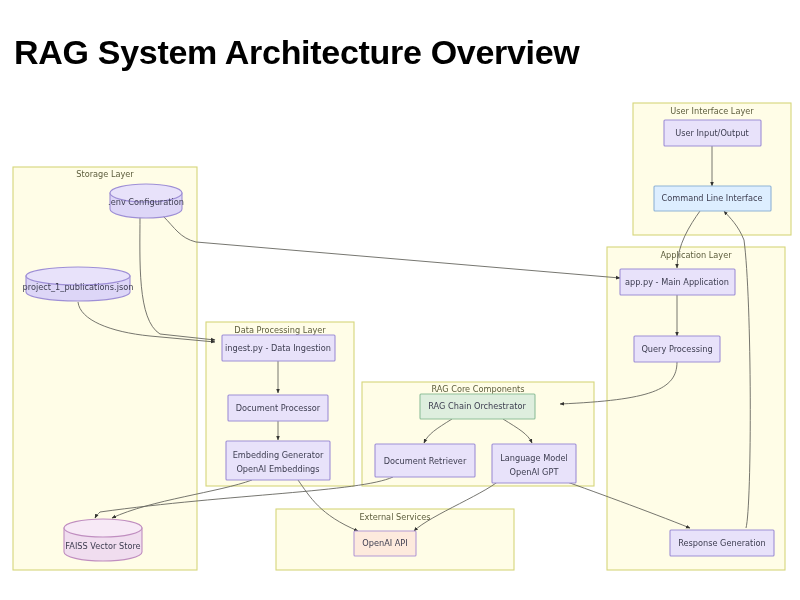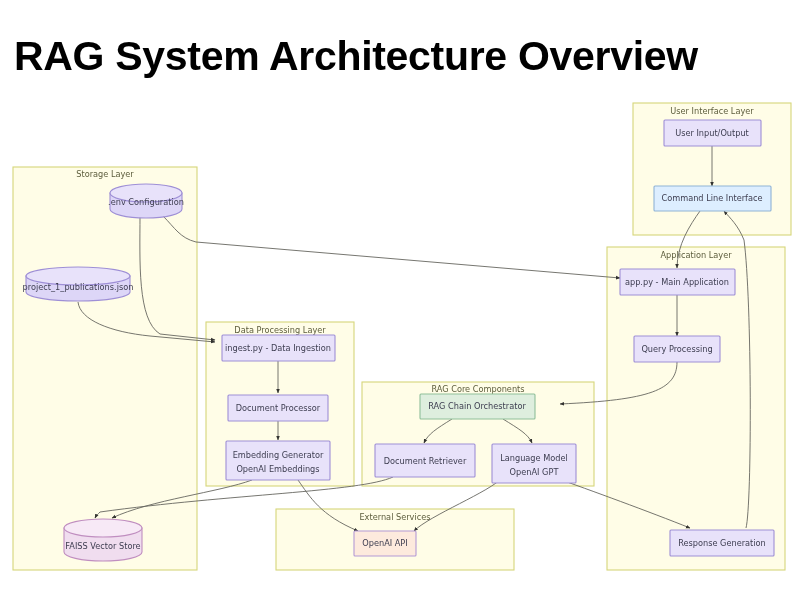--- a/index.html
+++ b/index.html
@@ -7,21 +7,21 @@
     width:800px;height:600px;
     background:#ffffff;
     font-family:"DejaVu Sans","Liberation Sans",sans-serif;
     overflow:hidden;
     position:relative;
   }
   #page-title{
     position:absolute;
     left:14px; top:33px;
     font-family:"Liberation Sans","DejaVu Sans",sans-serif;
-    font-size:41px;
+    font-size:34px;
     font-weight:bold;
     color:#000000;
     letter-spacing:-0.3px;
     white-space:nowrap;
   }
   #diagram{
     position:absolute;
     left:0; top:0;
     width:800px; height:600px;
   }

